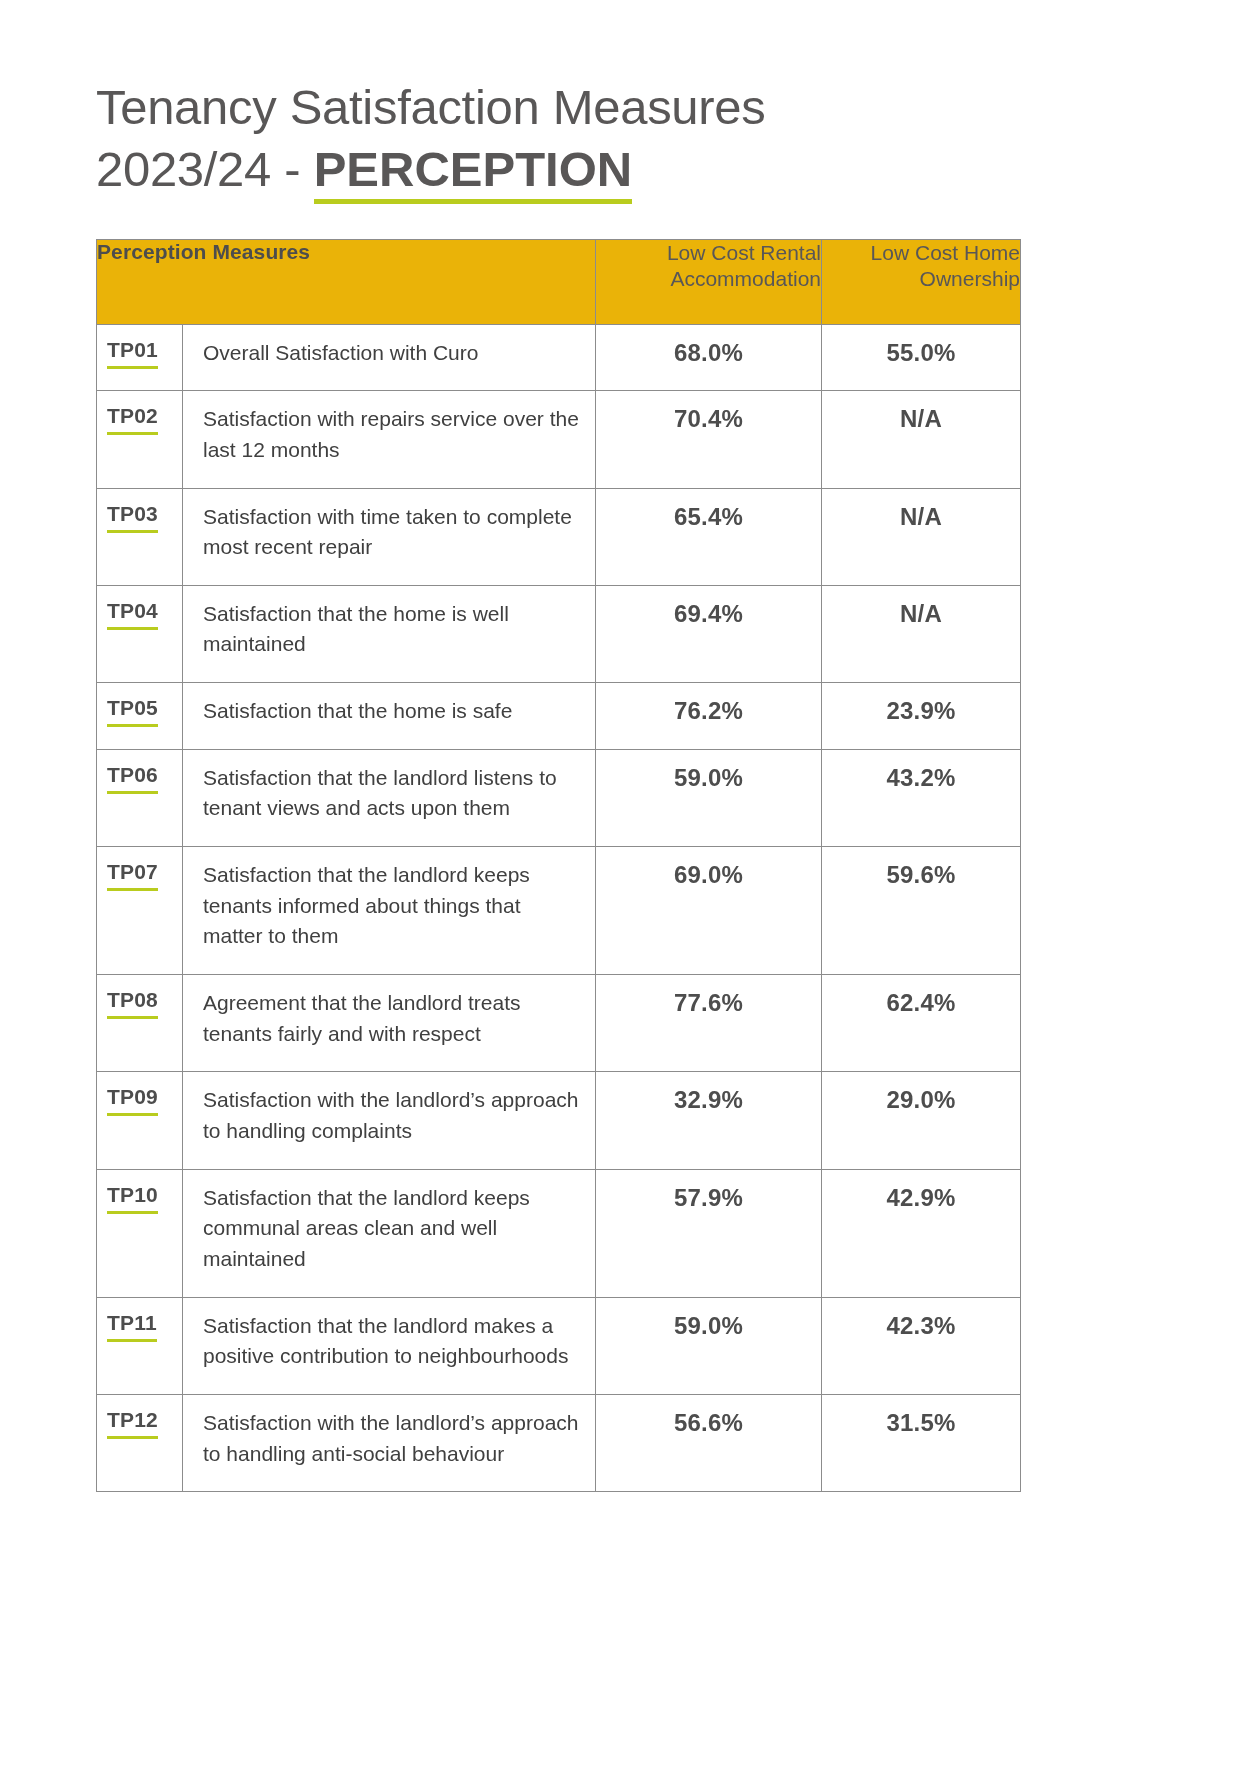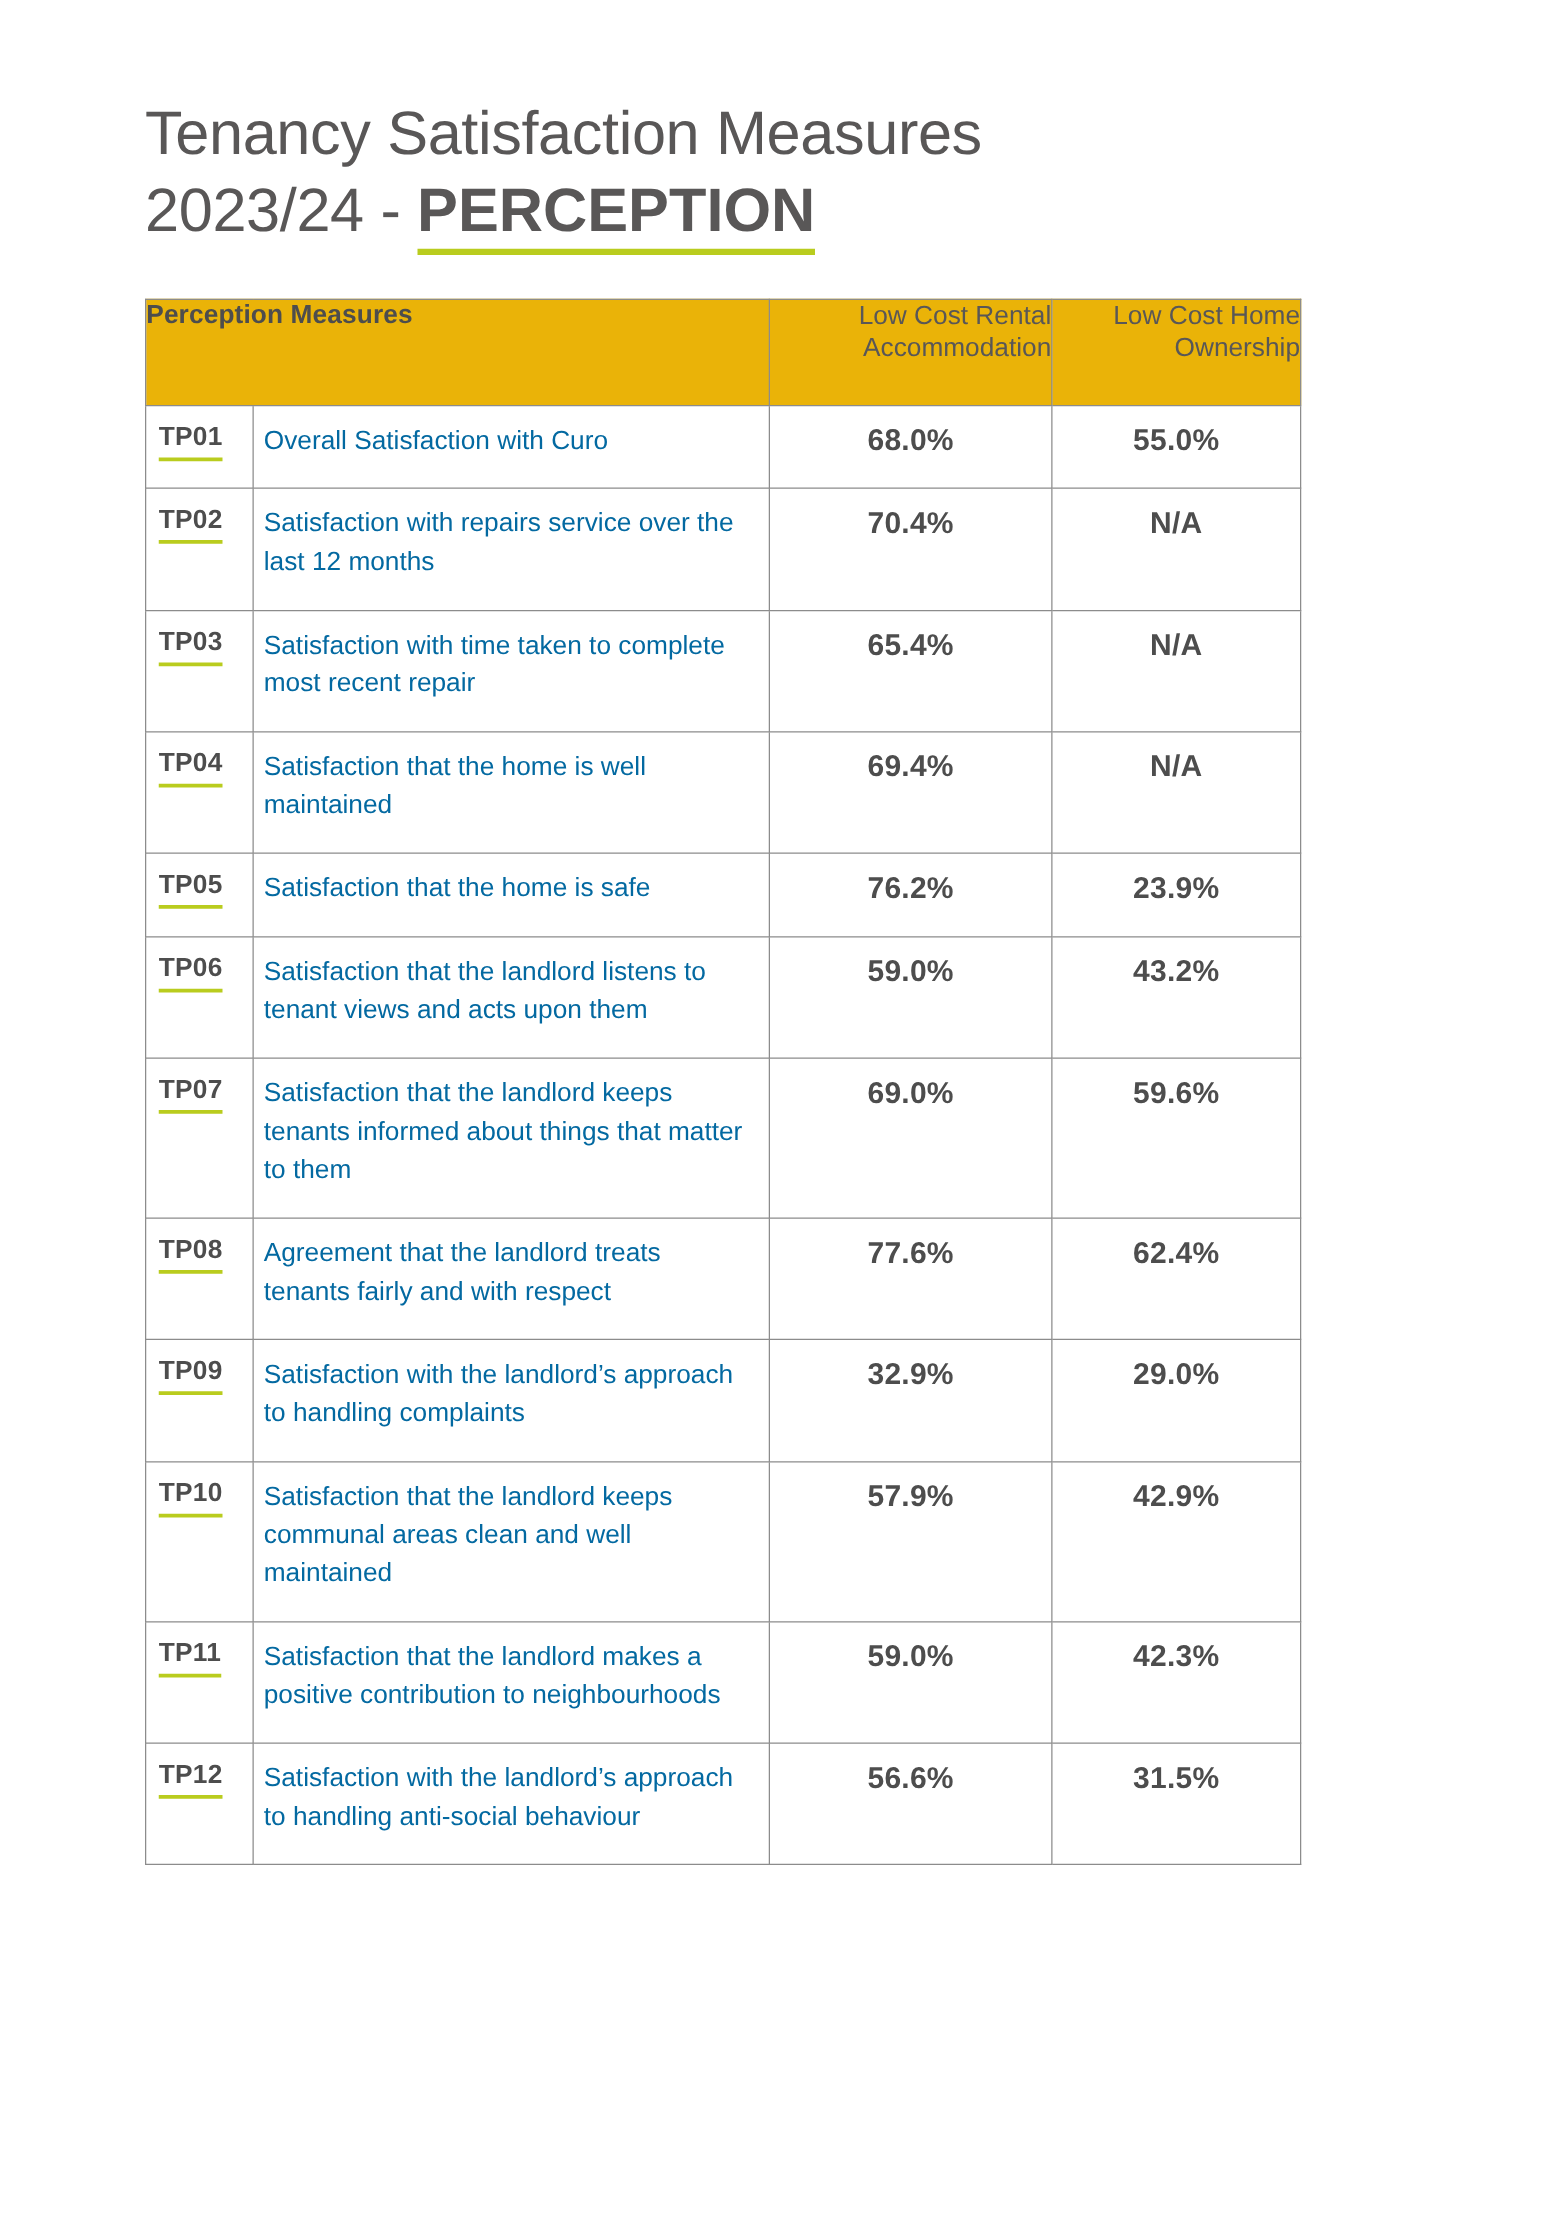--- a/index.html
+++ b/index.html
@@ -13,21 +13,20 @@
     font-family: "Liberation Sans", sans-serif;
     color: #595757;
     -webkit-font-smoothing: antialiased;
   }
   .page {
     position: relative;
     width: 1006px;
     height: 1771px;
     box-sizing: border-box;
     padding: 78px 0 0 0;
-    margin-left: 20px;
   }
 
   
   .title-block {
     margin-left: 96px;
     width: 930px;
   }
   .title-line1 {
     font-size: 49px;
     font-weight: 300;
@@ -105,24 +104,24 @@
     font-weight: 700;
     color: #4d4d4d;
     letter-spacing: 0.2px;
     border-bottom: 3px solid #b9cc1e;
     padding-bottom: 5px;
     line-height: 1.05;
   }
 
   
   td.desc-cell {
-    padding: 13px 14px 22px 8px;
+    padding: 13px 14px 22px 20px;
     font-size: 21px;
     font-weight: 400;
-    color: #0369a1;
+    color: #404040;
     line-height: 1.46;
   }
 
   
   td.val-cell {
     padding: 14px 8px 22px 8px;
     text-align: center;
     font-size: 24px;
     font-weight: 700;
     color: #4d4d4d;

